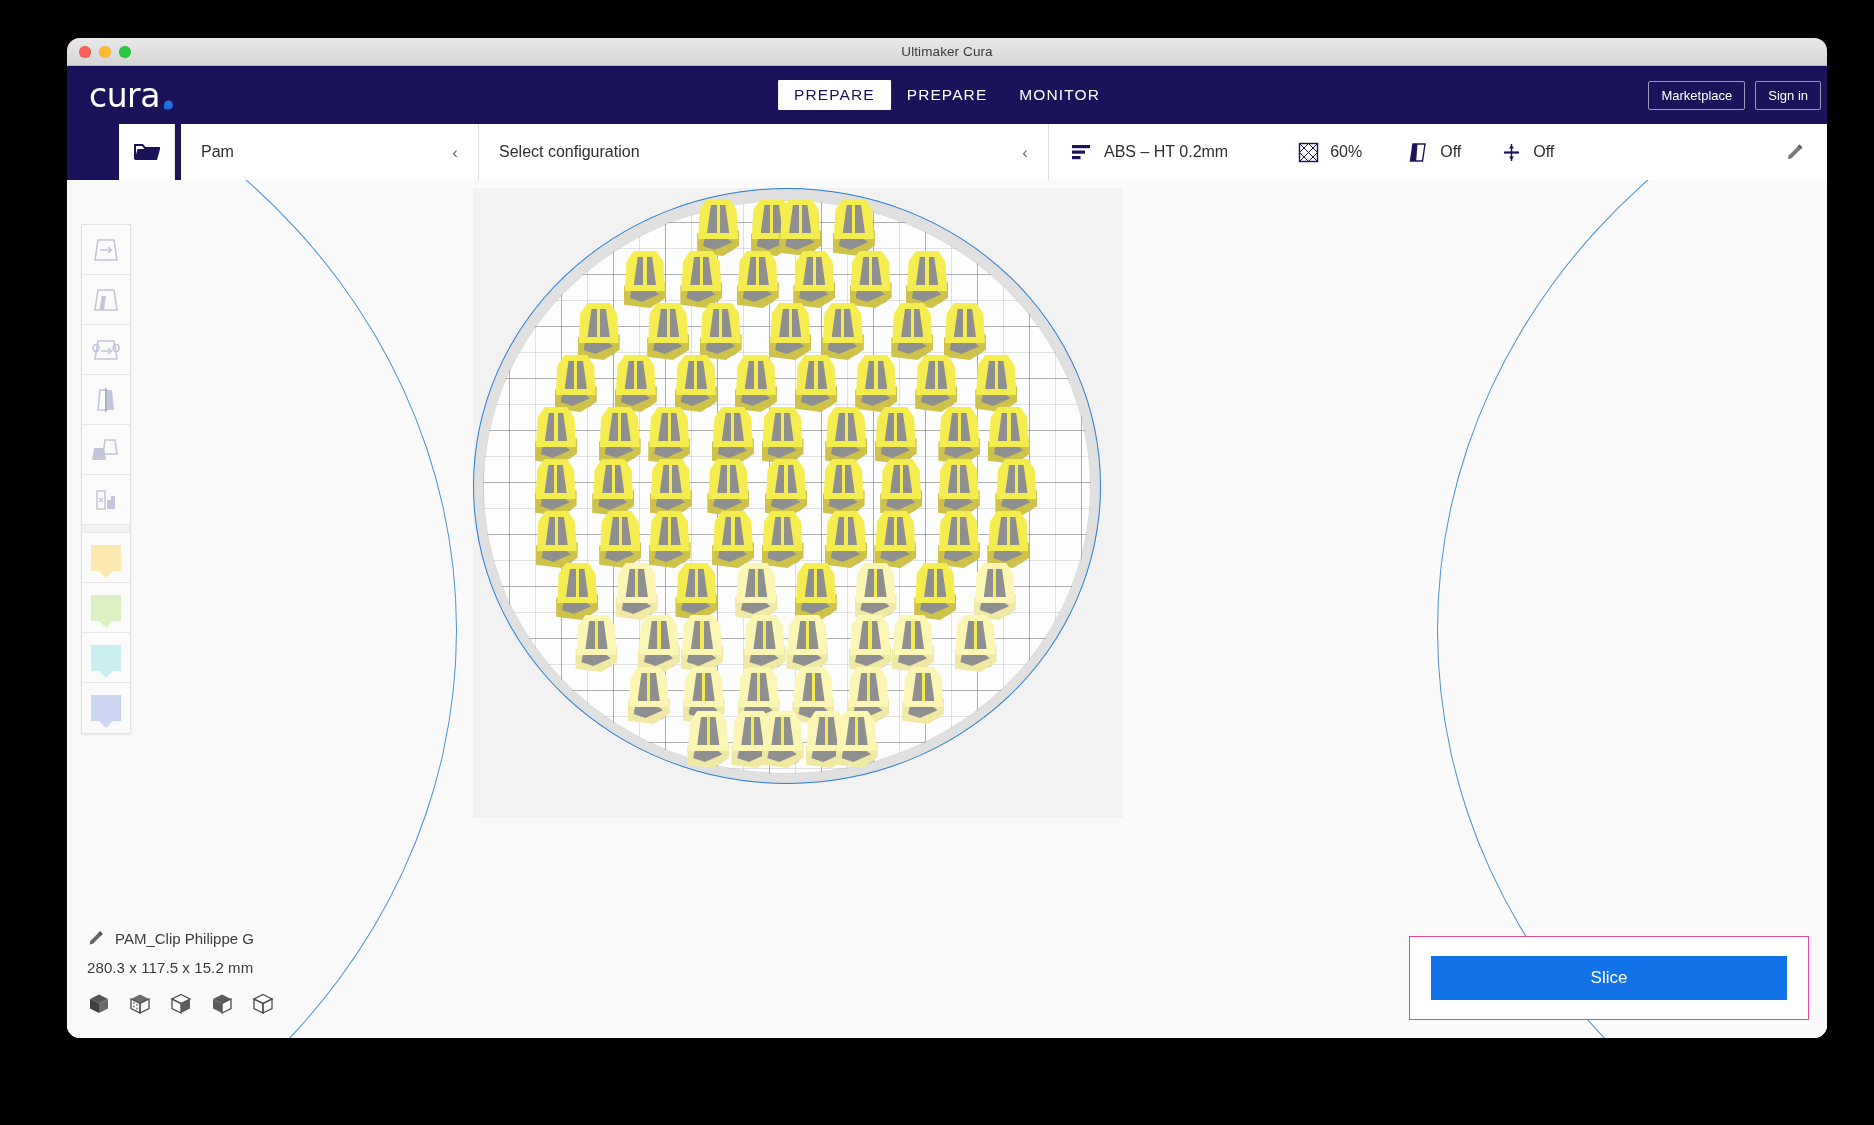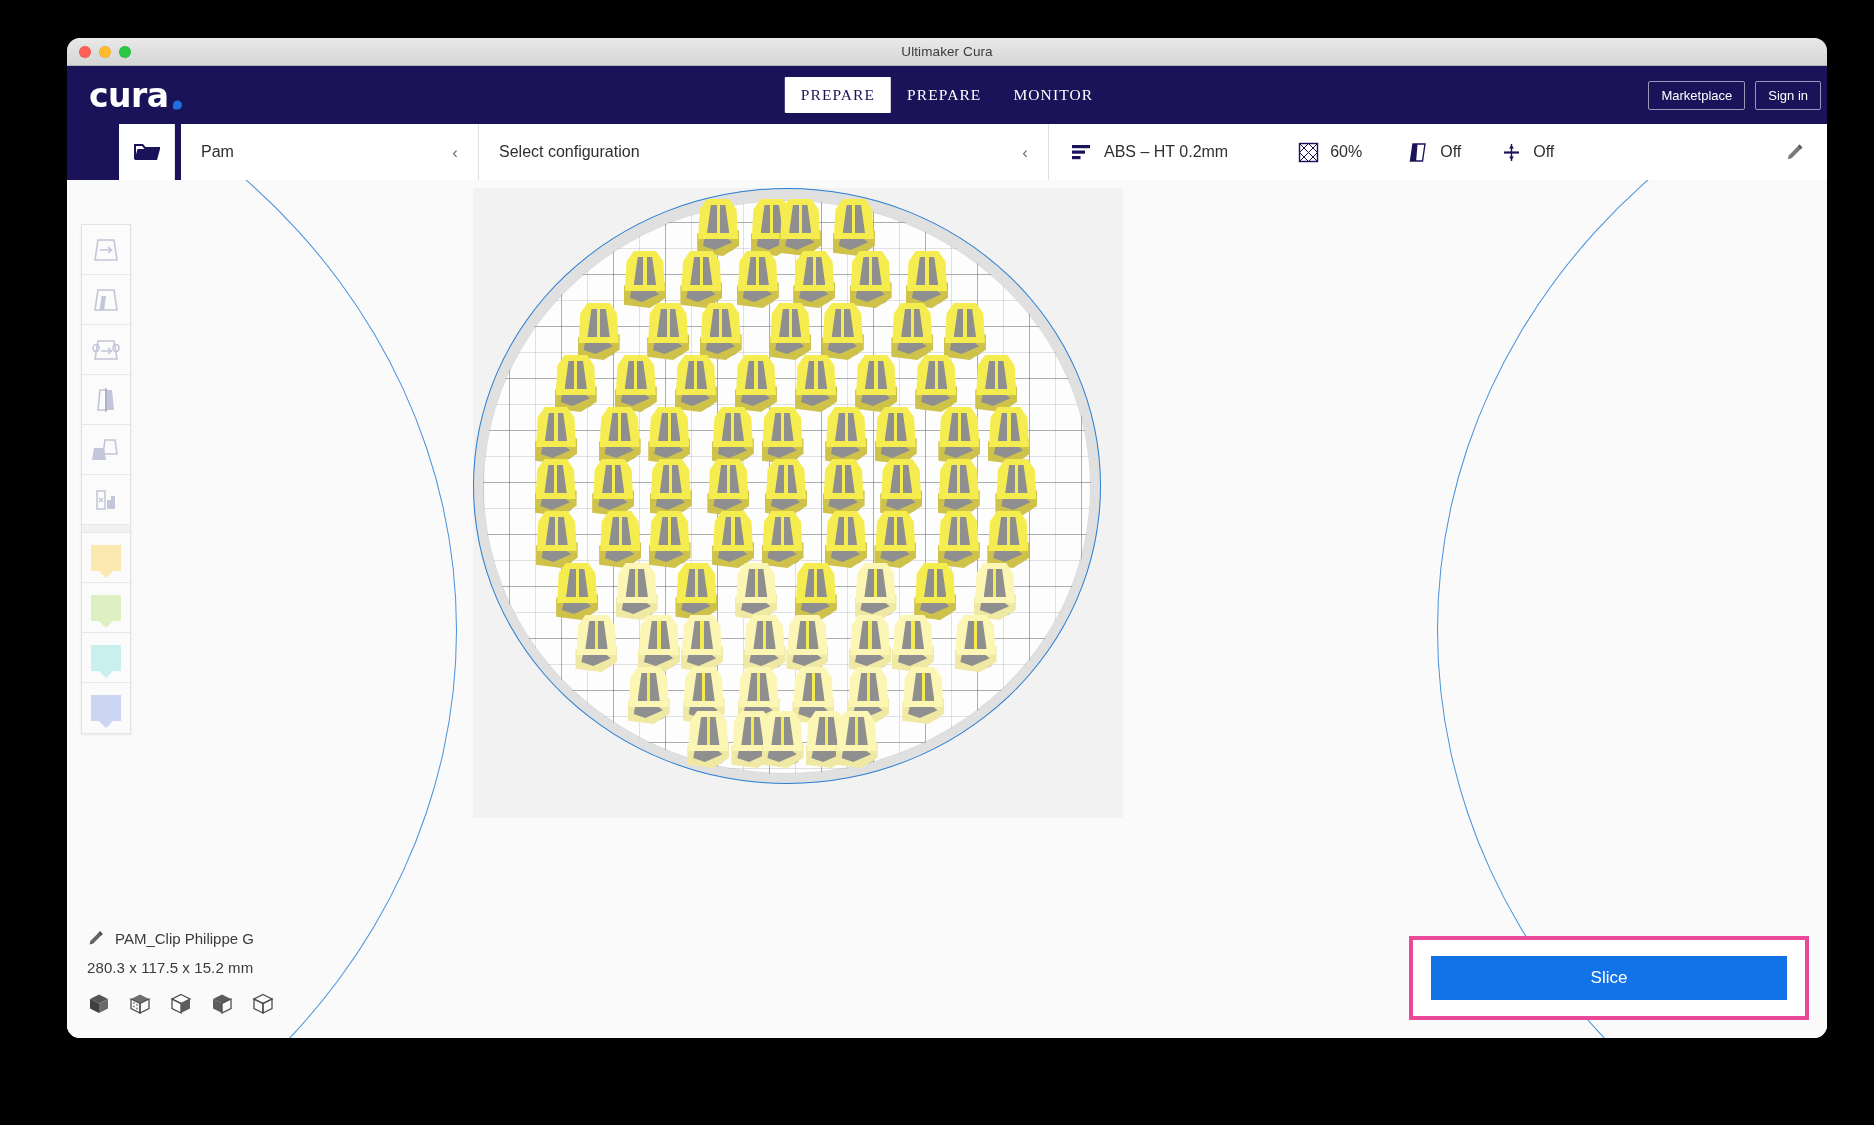--- a/index.html
+++ b/index.html
@@ -49,38 +49,38 @@
     position: relative;
     height: 58px;
     background: #1b1359;
     display: flex; align-items: center;
   }
   #logo {
     position: absolute; left: 22px; top: 50%; transform: translateY(-50%);
     display: flex; align-items: baseline;
   }
   #logo .word {
-    font-size: 33px; font-weight: 700; color: #ffffff;
+    font-size: 33px; font-weight: 400; color: #ffffff;
     letter-spacing: -0.5px; line-height: 1;
     font-family: "DejaVu Sans", sans-serif;
   }
   #logo .dot {
     width: 9px; height: 9px; background: #1f6fe0;
     border-radius: 50% 50% 50% 2px; margin-left: 4px; display: block;
     align-self: flex-end; margin-bottom: 2px;
   }
   #tabs {
     position: absolute; left: 50%; transform: translateX(-50%);
     display: flex; align-items: center; height: 58px;
   }
   .tab {
     font-size: 15.5px; letter-spacing: 1.1px;
-    color: #ffffff; padding: 0 16px; height: 36px;
+    color: #ffffff; padding: 0 16px; height: 30px;
     display: flex; align-items: center; justify-content: center;
-    cursor: pointer; border-radius: 1px; font-family: Liberation Serif, serif;
+    cursor: pointer; border-radius: 1px;
   }
   .tab.active { background: #ffffff; color: #1b1359; }
   #header-right {
     position: absolute; right: 6px; display: flex; gap: 10px; align-items: center;
   }
   .hbtn {
     border: 1px solid #9a97bb; color: #ffffff;
     background: transparent; font-size: 13px;
     padding: 6px 12px; border-radius: 2px; cursor: pointer;
     font-family: "Liberation Sans", sans-serif; white-space: nowrap;
@@ -249,21 +249,21 @@
   #obj-title { display: flex; align-items: center; gap: 10px; margin-bottom: 12px; }
   #obj-title .t { font-size: 15px; color: #3b3b3b; }
   #obj-dims { font-size: 15px; color: #3b3b3b; margin-bottom: 16px; letter-spacing: .1px; }
   #obj-views { display: flex; gap: 17px; align-items: center; }
   .vbtn { cursor: pointer; display:flex; }
 
   
   #slicepanel {
     position: absolute; right: 18px; bottom: 18px;
     width: 400px; height: 84px;
-    background: #ffffff; border: 4px solid #ec4899;
+    background: #ffffff; border: 1px solid #ec4899;
     display: flex; align-items: center; justify-content: center;
   }
   #slice-btn {
     width: 356px; height: 44px;
     background: #1272e8; color: #ffffff;
     font-size: 17px; border: none; cursor: pointer;
     font-family: "Liberation Sans", sans-serif;
   }
 </style>
 </head>

